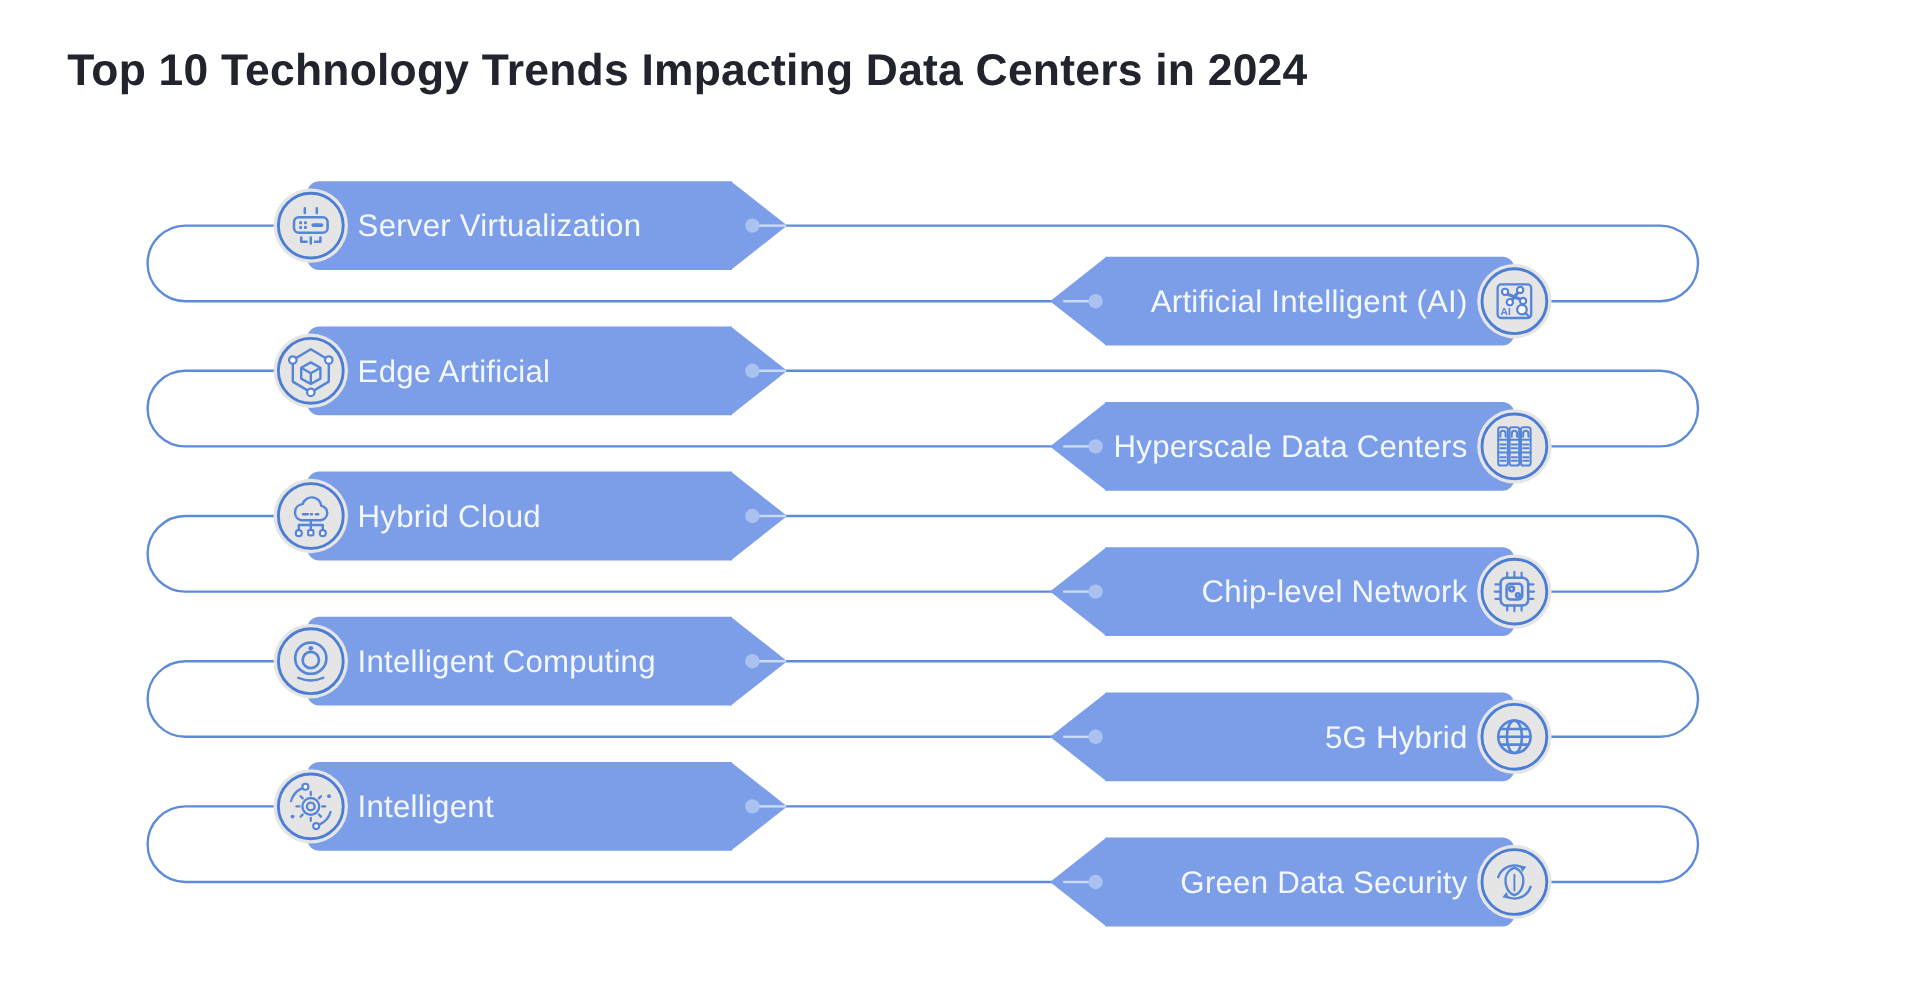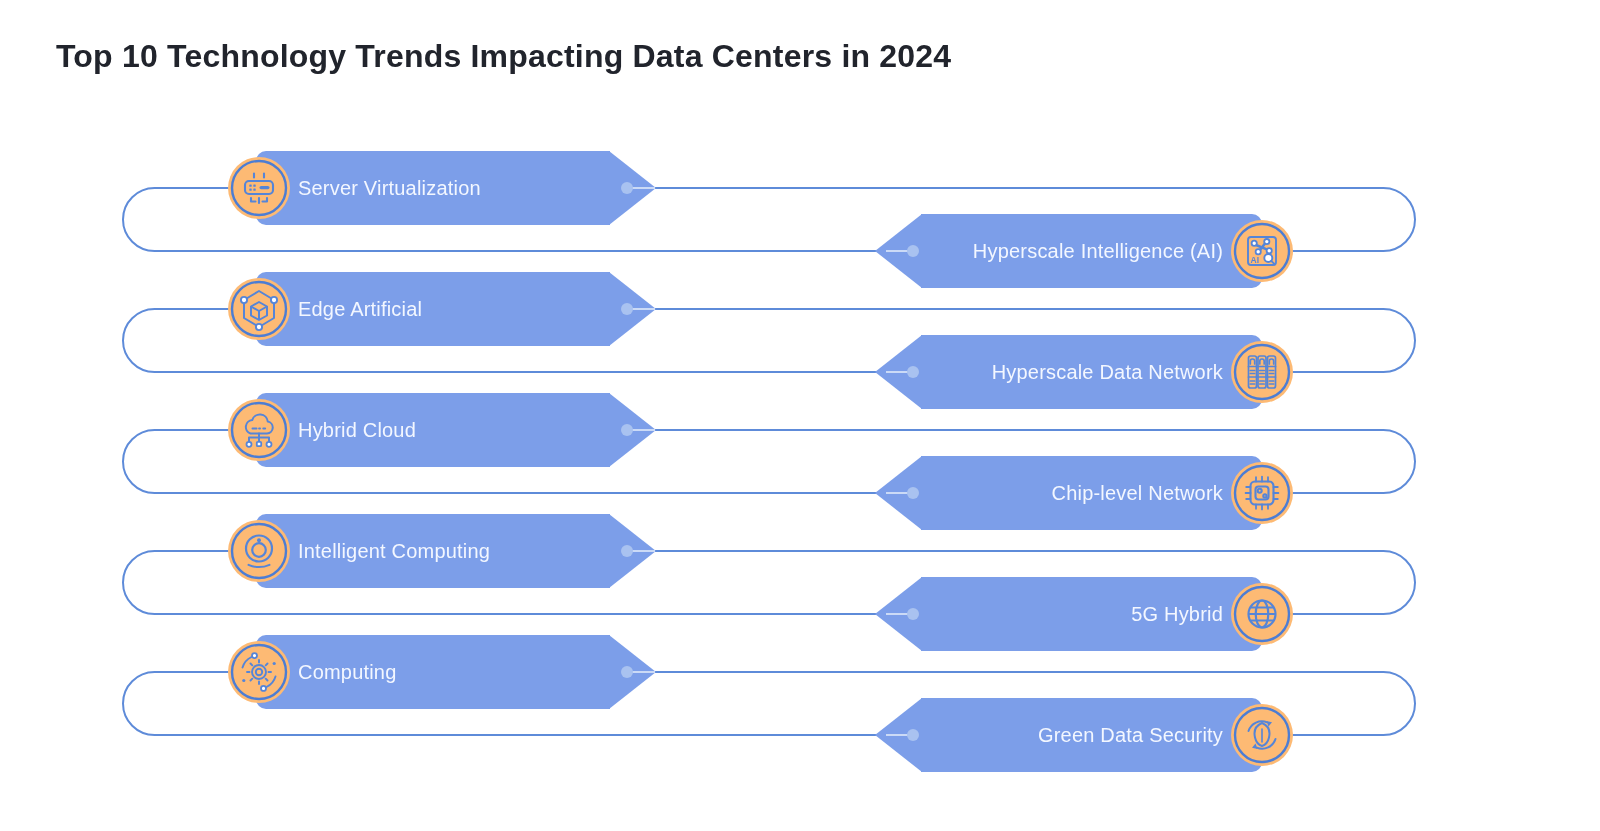--- a/index.html
+++ b/index.html
@@ -2,38 +2,38 @@
 <html style="--banner: #7C9EE9; --connector: #5E8BD9; --tip-dot: #A9C2F0; --tip-line: #CBDAF6; --banner-text: #F3F7FF; --title-text: #21242C; --background: #FFFFFF; --icon-stroke: #5585D8; --icon-ring: #4C7DD4;"><head>
 <meta charset="utf-8">
 <style>
   :root{
     --banner:#7C9EE9; --connector:#5E8BD9; --tip-dot:#A9C2F0; --tip-line:#CBDAF6;
     --banner-text:#F3F7FF; --title-text:#21242C; --background:#FFFFFF;
   }
   html,body{margin:0;padding:0;}
   body{background:var(--background);font-family:"Liberation Sans","DejaVu Sans",sans-serif;}
   .stage{position:relative;width:1600px;height:831px;overflow:hidden;background:var(--background);}
-  .page-title{position:absolute;left:56px;top:38px;font-size:32px;font-weight:700;color:var(--title-text);letter-spacing:.2px;}
+  .page-title{position:absolute;left:56px;top:38px;font-size:37px;font-weight:700;color:var(--title-text);letter-spacing:.2px;}
   .loop{position:absolute;left:122px;width:1294px;height:65px;box-sizing:border-box;
         border:2px solid var(--connector);border-radius:33px;z-index:1;}
   .bl-body{position:absolute;left:256px;width:354px;height:74px;background:var(--banner);
            border-radius:10px 0 0 10px;z-index:2;}
   .bl-arrow{position:absolute;left:609px;width:47px;height:74px;background:var(--banner);
             clip-path:polygon(0 0,100% 50%,0 100%);z-index:2;}
   .br-body{position:absolute;left:921px;width:341px;height:74px;background:var(--banner);
            border-radius:0 10px 10px 0;z-index:2;}
   .br-arrow{position:absolute;left:875px;width:47px;height:74px;background:var(--banner);
             clip-path:polygon(100% 0,0 50%,100% 100%);z-index:2;}
   .tip-line{position:absolute;height:2px;background:var(--tip-line);z-index:3;}
   .tl{left:629px;width:26px;} .tr{left:886px;width:26px;}
   .tip-dot{position:absolute;width:12px;height:12px;border-radius:50%;background:var(--tip-dot);z-index:3;}
-  .badge{position:absolute;width:62px;height:62px;border-radius:50%;background:#fdba74;z-index:4;
+  .badge{position:absolute;width:62px;height:62px;border-radius:50%;background:#e5e5e5;z-index:4;
          display:flex;align-items:center;justify-content:flex-end;}
   .badge svg{width:62px;height:62px;display:block;}
-  .label{position:absolute;height:74px;line-height:74px;font-size:20px;color:var(--banner-text);
+  .label{position:absolute;height:74px;line-height:74px;font-size:26px;color:var(--banner-text);
          white-space:nowrap;z-index:3;letter-spacing:.2px;}
   .label-l{left:298px;width:300px;text-align:left;}
   .label-r{left:898px;width:325px;text-align:right;}
 </style>
 </head>
 <body>
 
 <div class="stage">
   <div class="page-title">Top 10 Technology Trends Impacting Data Centers in 2024</div>
 
@@ -80,21 +80,21 @@
           <circle cx="38.2" cy="30.8" r="2.6"></circle>
             <circle cx="27.2" cy="31.8" r="2.6"></circle>
         </g>
         <text x="19.5" y="42.5" font-size="8.5" font-weight="700" fill="#5585D8" font-family="Liberation Sans, sans-serif">AI</text>
         <g fill="#fff" stroke="#5585D8" stroke-width="1.9" stroke-linecap="round">
           <circle cx="37.3" cy="38" r="4"></circle>
             <path d="M40.2 40.9 43.8 44.4"></path>
         </g>
       </svg>
     </div>
-    <div class="label label-r" style="top:214px">Hyperscale Intelligence (AI)</div>
+    <div class="label label-r" style="top:214px">Artificial Intelligent (AI)</div>
   </section>
 
   <section>
     <div class="loop" style="top:308px"></div>
     <div class="bl-body" style="top:272px"></div>
     <div class="bl-arrow" style="top:272px"></div>
     <div class="tip-line tl" style="top:308px"></div>
     <div class="tip-dot" style="left:621px;top:303px"></div>
     <div class="badge" style="left:228px;top:278px">
       <svg viewBox="0 0 62 62">
@@ -123,21 +123,21 @@
         <g fill="none" stroke="#5585D8" stroke-width="1.7" stroke-linecap="round">
           <rect x="17.5" y="15" width="8" height="32" rx="2"></rect>
           <path d="M17.5 25.5h8 M17.5 36h8 M19.3 23v-2.8a2.2 2.2 0 0 1 4.4 0V23 M19.3 29.5h4.4 M19.3 32.5h4.4 M19.3 40h4.4 M19.3 43h4.4"></path>
           <rect x="27" y="15" width="8" height="32" rx="2"></rect>
           <path d="M27 25.5h8 M27 36h8 M28.8 23v-2.8a2.2 2.2 0 0 1 4.4 0V23 M28.8 29.5h4.4 M28.8 32.5h4.4 M28.8 40h4.4 M28.8 43h4.4"></path>
           <rect x="36.5" y="15" width="8" height="32" rx="2"></rect>
           <path d="M36.5 25.5h8 M36.5 36h8 M38.3 23v-2.8a2.2 2.2 0 0 1 4.4 0V23 M38.3 29.5h4.4 M38.3 32.5h4.4 M38.3 40h4.4 M38.3 43h4.4"></path>
         </g>
       </svg>
     </div>
-    <div class="label label-r" style="top:335px">Hyperscale Data Network</div>
+    <div class="label label-r" style="top:335px">Hyperscale Data Centers</div>
   </section>
 
   <section>
     <div class="loop" style="top:429px"></div>
     <div class="bl-body" style="top:393px"></div>
     <div class="bl-arrow" style="top:393px"></div>
     <div class="tip-line tl" style="top:429px"></div>
     <div class="tip-dot" style="left:621px;top:424px"></div>
     <div class="badge" style="left:228px;top:399px">
       <svg viewBox="0 0 62 62">
@@ -235,21 +235,21 @@
         <g fill="#fff" stroke="#5585D8" stroke-width="1.8">
           <circle cx="26.5" cy="14.6" r="2.5"></circle>
             <circle cx="35.5" cy="47.4" r="2.5"></circle>
         </g>
         <g fill="#5585D8">
           <circle cx="46.2" cy="22.5" r="1.6"></circle>
             <circle cx="15.8" cy="39.5" r="1.6"></circle>
         </g>
       </svg>
     </div>
-    <div class="label label-l" style="top:635px">Computing</div>
+    <div class="label label-l" style="top:635px">Intelligent</div>
 
     <div class="br-body" style="top:698px"></div>
     <div class="br-arrow" style="top:698px"></div>
     <div class="tip-line tr" style="top:734px"></div>
     <div class="tip-dot" style="left:907px;top:729px"></div>
     <div class="badge" style="left:1231px;top:704px">
       <svg viewBox="0 0 62 62">
         <circle cx="31" cy="31" r="27" fill="none" stroke="#4C7DD4" stroke-width="2.4"></circle>
         <g fill="none" stroke="#5585D8" stroke-width="2" stroke-linecap="round" stroke-linejoin="round">
           <path d="M31 19c6 2.5 8.5 8 7 14.5-1.1 4.8-4 7.6-7 8.5-3-.9-5.9-3.7-7-8.5-1.5-6.5 1-12 7-14.5Z"></path>

